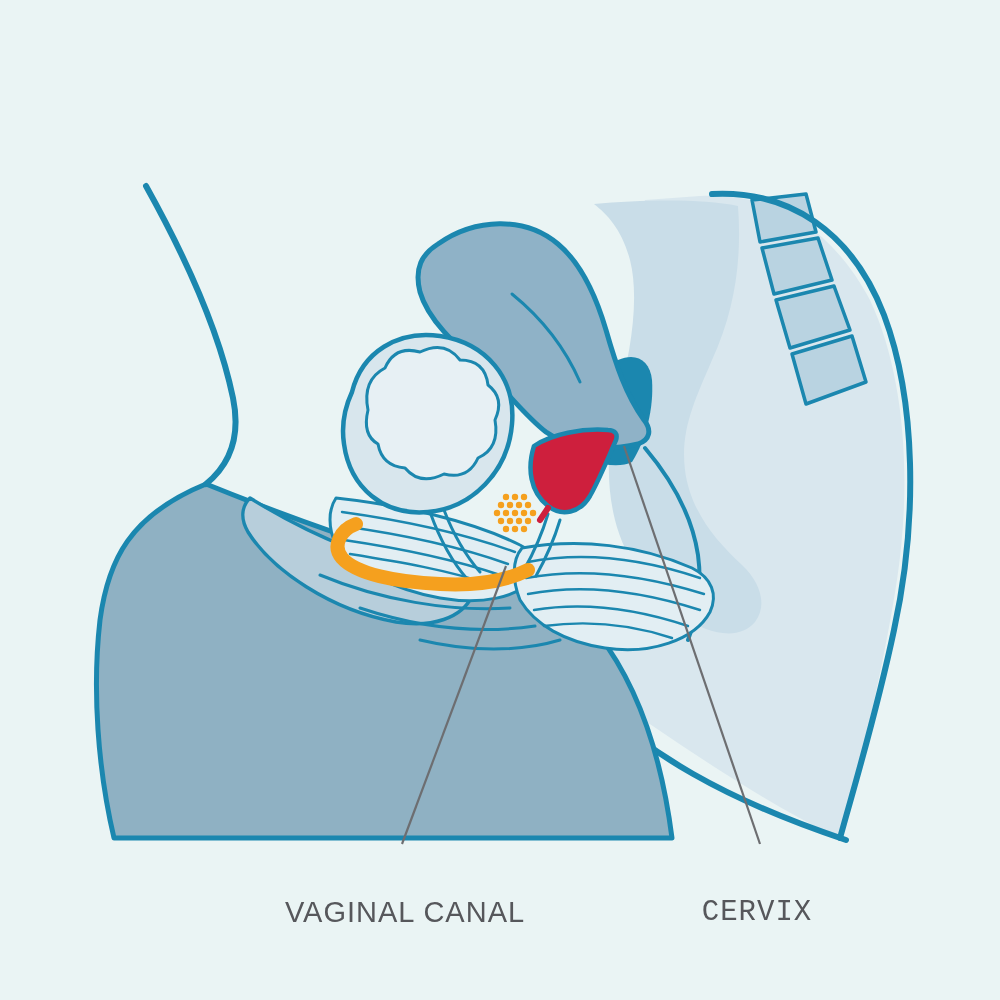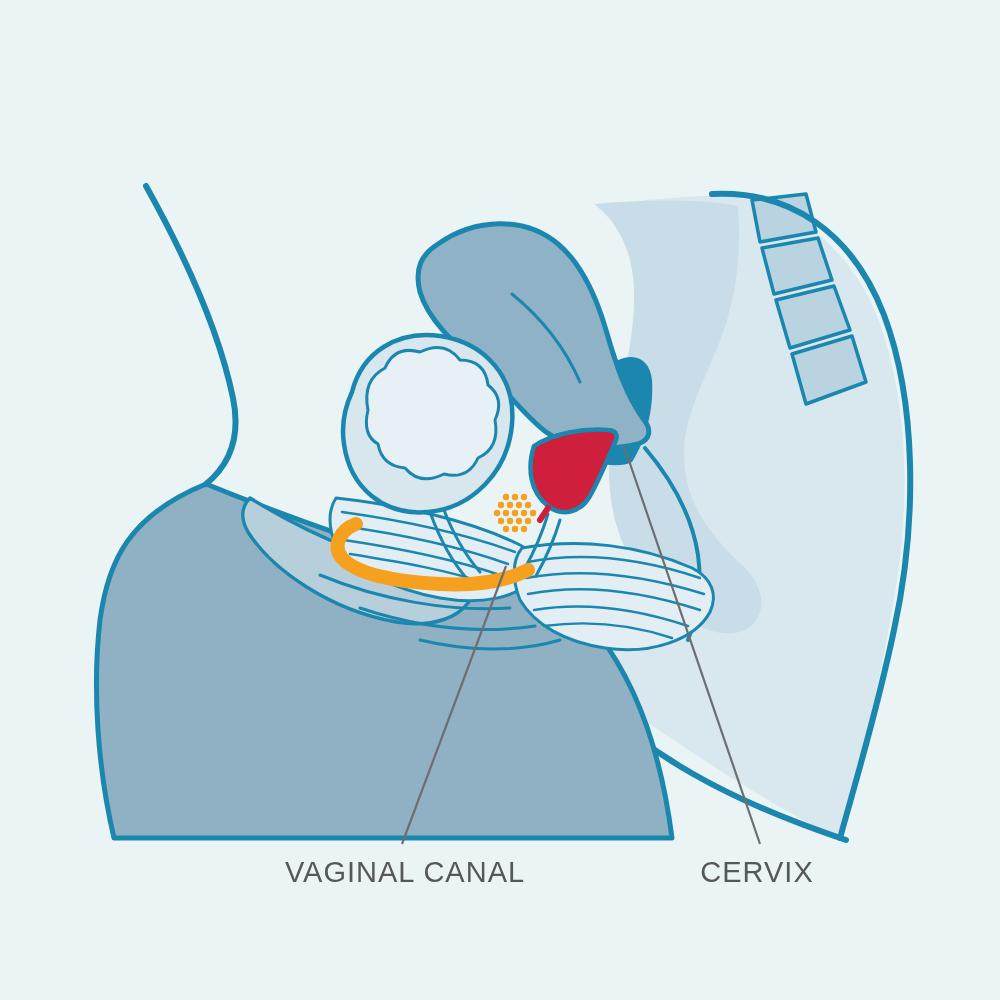--- a/index.html
+++ b/index.html
@@ -31,24 +31,24 @@
   .f-cup{fill:var(--cup-red,#ce1f3d);stroke:var(--outline,#1b87af);stroke-width:4.5;stroke-linejoin:round;}
   .orange{stroke:var(--accent-orange,#f5a01e);stroke-width:14;fill:none;stroke-linecap:round;}
   .orange-stem{stroke:var(--cup-red,#ce1f3d);stroke-width:6;fill:none;stroke-linecap:round;}
   .dot{fill:var(--accent-orange,#f5a01e);}
   .zig{stroke:var(--zigzag-white,#dff0f5);stroke-width:2.5;fill:none;stroke-linecap:round;stroke-linejoin:round;}
   .leader{stroke:var(--leader-line,#6d6e71);stroke-width:2.2;}
 
   .diagram-label{
     position:absolute;transform:translateX(-50%);
     color:var(--label-text,#56575b);
-    font-size:29px;font-weight:500;letter-spacing:1px;white-space:nowrap;
+    font-size:29px;font-weight:500;letter-spacing:1px;white-space:nowrap;margin-top:40px;
   }
   #label-vaginal-canal{left:405px;top:856px;}
-  #label-cervix{left:757px;top:856px;}
+  #label-cervix{left:757px;top:856px;font-family:Liberation Mono, monospace;}
 </style>
 </head>
 <body>
 
 <div class="stage">
 
   <svg viewBox="0 0 1000 1000" width="1000" height="1000">
 
     <path class="f-back" d="M 700,196 C 770,192 830,225 870,300 C 905,375 912,480 897,580
          C 884,665 862,755 842,836 L 838,838 C 760,800 680,745 600,690

